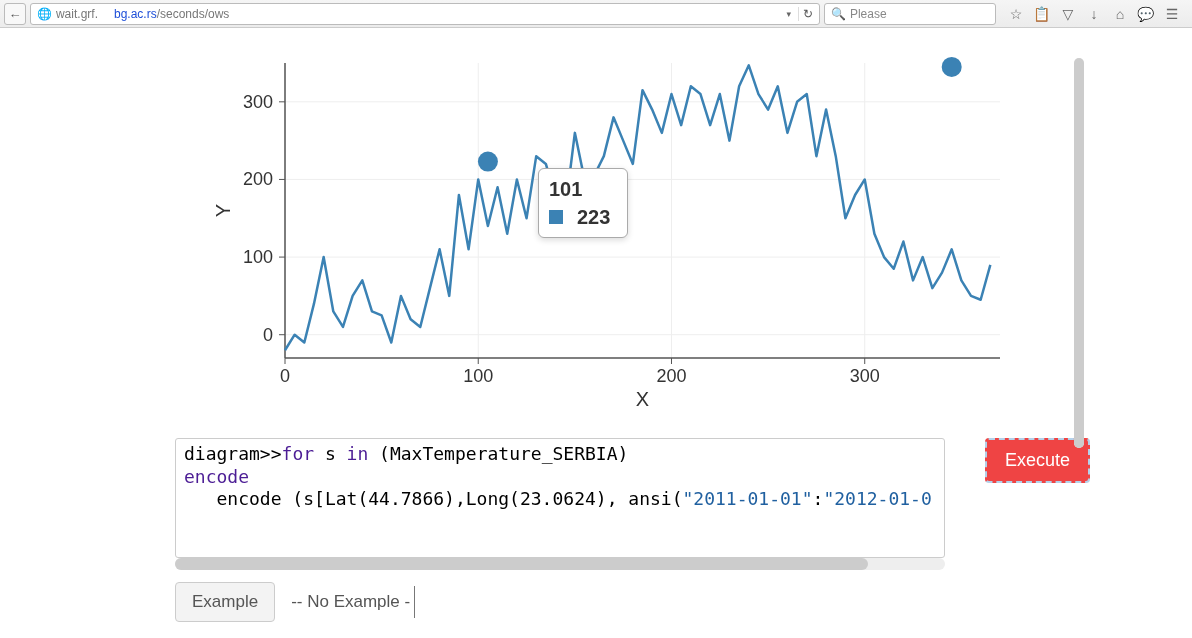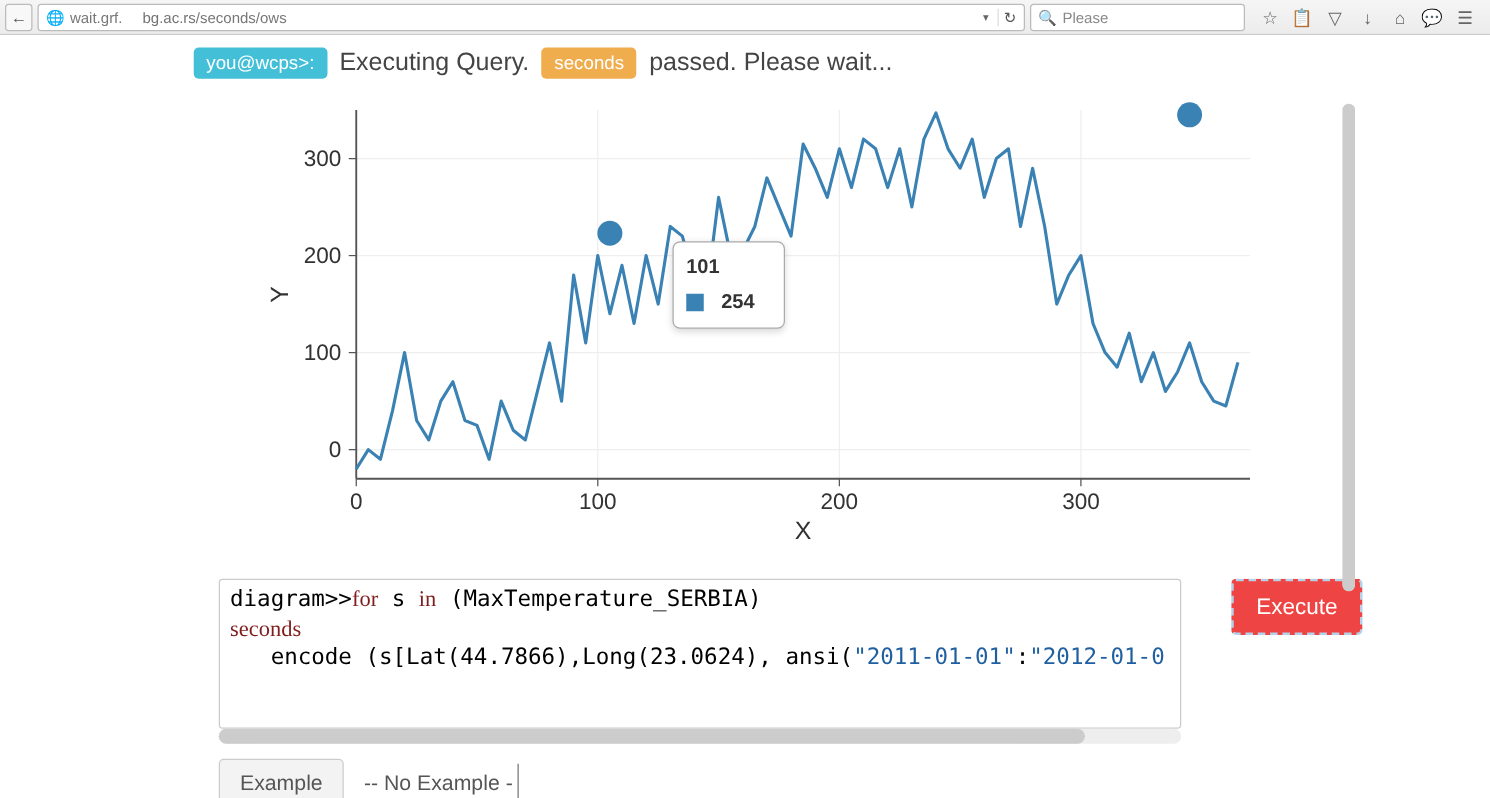--- a/index.html
+++ b/index.html
@@ -33,21 +33,21 @@
     border-radius: 3px;
     background: #fff;
     display: flex;
     align-items: center;
     padding: 0 6px;
     gap: 4px;
     font-size: 12px;
   }
   .urlbar .globe { color: #888; font-size: 12px; }
   .urlbar .url-text { flex: 1; color: #777; }
-  .urlbar .url-text .domain-strong { color: #737373; padding-left: 16px; }
+  .urlbar .url-text .domain-strong { color: #1d4ed8; padding-left: 16px; }
   .urlbar .dropdown-arrow { color: #666; font-size: 9px; padding-right: 3px; }
   .urlbar .reload { color: #555; font-size: 12px; padding-left: 4px; border-left: 1px solid #ddd; }
   .searchbox {
     flex: 1;
     height: 22px;
     border: 1px solid #bbb;
     border-radius: 3px;
     background: #fff;
     display: flex;
     align-items: center;
@@ -104,21 +104,21 @@
   .tooltip-box {
     position: absolute;
     left: 498px;
     top: 130px;
     width: 90px;
     height: 70px;
     background: #fff;
     border: 1px solid #aaa;
     border-radius: 6px;
     box-shadow: 0 2px 6px rgba(0,0,0,0.15);
-    font-size: 16px;
+    font-size: 20px;
     font-weight: bold;
     color: #333;
     padding: 6px 10px;
     display: flex;
     flex-direction: column;
     justify-content: space-around;
   }
   .tooltip-row2 { display: flex; align-items: center; gap: 14px; font-weight: bold; }
   .tooltip-marker {
     width: 14px; height: 14px; background: #3b82b4; display: inline-block;
@@ -157,21 +157,21 @@
     border-radius: 3px;
     background: #fff;
     padding: 4px 8px;
     font-family: "DejaVu Sans Mono", Consolas, monospace;
     font-size: 18px;
     line-height: 1.25;
     white-space: pre;
     overflow: hidden;
     position: relative;
   }
-  .query-box .kw-red { color: #7f1d1d; font-family: Liberation Serif, serif; }
+  .query-box .kw-red { color: #4c1d95; }
   .query-box .kw-str { color: #2060a0; }
   .query-hscroll {
     width: 770px;
     height: 12px;
     margin-left: 175px;
     margin-top: 0px;
     background: #eee;
     position: relative;
     border-radius: 6px;
   }
@@ -243,26 +243,20 @@
     <span>▽</span>
     <span>↓</span>
     <span>⌂</span>
     <span>💬</span>
     <span>☰</span>
   </div>
 </div>
 
 <div class="page">
 
-  <div class="status-row">
-    <span class="badge badge-cyan">you@wcps&gt;:</span>
-    <span>Executing Query.</span>
-    <span class="badge badge-orange">seconds</span>
-    <span>passed. Please wait...</span>
-  </div>
 
   <div class="chart-wrap" style="margin-left:40px;">
     <svg class="chart-svg" id="chart-svg" viewBox="0 0 1050 390">
         <line x1="245" y1="25" x2="245" y2="320" stroke="#eee" stroke-width="1"></line>
         <line x1="438.2432432432432" y1="25" x2="438.2432432432432" y2="320" stroke="#eee" stroke-width="1"></line>
         <line x1="631.4864864864865" y1="25" x2="631.4864864864865" y2="320" stroke="#eee" stroke-width="1"></line>
         <line x1="824.7297297297298" y1="25" x2="824.7297297297298" y2="320" stroke="#eee" stroke-width="1"></line>
         <line x1="245" y1="296.7105263157895" x2="960" y2="296.7105263157895" stroke="#eee" stroke-width="1"></line>
         <line x1="245" y1="219.07894736842104" x2="960" y2="219.07894736842104" stroke="#eee" stroke-width="1"></line>
         <line x1="245" y1="141.44736842105263" x2="960" y2="141.44736842105263" stroke="#eee" stroke-width="1"></line>
@@ -288,31 +282,31 @@
         <text x="602.5" y="368" text-anchor="middle" font-size="20" fill="#333">X</text>
         <text x="190" y="172.5" text-anchor="middle" font-size="20" fill="#333" transform="rotate(-90 190 172.5)">Y</text>
         <path d="M245 312.2368421052632 L254.66216216216216 296.7105263157895 L264.3243243243243 304.4736842105263 L273.9864864864865 265.6578947368421 L283.64864864864865 219.07894736842104 L293.31081081081084 273.42105263157896 L302.97297297297297 288.94736842105266 L312.63513513513516 257.89473684210526 L322.2972972972973 242.3684210526316 L331.9594594594595 273.42105263157896 L341.6216216216216 277.3026315789474 L351.2837837837838 304.4736842105263 L360.94594594594594 257.89473684210526 L370.6081081081081 281.1842105263158 L380.2702702702703 288.94736842105266 L389.93243243243245 250.13157894736844 L399.5945945945946 211.31578947368422 L409.2567567567568 257.89473684210526 L418.91891891891896 156.9736842105263 L428.58108108108104 211.31578947368422 L438.2432432432432 141.44736842105263 L447.9054054054054 188.02631578947367 L457.5675675675676 149.21052631578948 L467.2297297297297 195.78947368421052 L476.8918918918919 141.44736842105263 L486.55405405405406 180.26315789473685 L496.21621621621625 118.15789473684211 L505.8783783783784 125.92105263157893 L515.5405405405406 160.85526315789474 L525.2027027027027 172.5 L534.8648648648649 94.86842105263156 L544.5270270270271 141.44736842105263 L554.1891891891892 137.5657894736842 L563.8513513513514 118.15789473684211 L573.5135135135135 79.34210526315789 L583.1756756756756 102.63157894736844 L592.8378378378379 125.92105263157893 L602.5 52.17105263157896 L612.1621621621621 71.57894736842107 L621.8243243243243 94.86842105263156 L631.4864864864865 56.05263157894734 L641.1486486486486 87.10526315789474 L650.8108108108108 48.28947368421052 L660.4729729729729 56.05263157894734 L670.1351351351352 87.10526315789474 L679.7972972972973 56.05263157894734 L689.4594594594594 102.63157894736844 L699.1216216216217 48.28947368421052 L708.7837837837837 27.32894736842104 L718.4459459459459 56.05263157894734 L728.1081081081081 71.57894736842107 L737.7702702702702 48.28947368421052 L747.4324324324325 94.86842105263156 L757.0945945945946 63.81578947368422 L766.7567567567568 56.05263157894734 L776.4189189189188 118.15789473684211 L786.0810810810812 71.57894736842107 L795.7432432432432 118.15789473684211 L805.4054054054054 180.26315789473685 L815.0675675675675 156.9736842105263 L824.7297297297298 141.44736842105263 L834.3918918918919 195.78947368421052 L844.0540540540541 219.07894736842104 L853.7162162162161 230.7236842105263 L863.3783783783784 203.55263157894737 L873.0405405405405 242.3684210526316 L882.7027027027027 219.07894736842104 L892.3648648648648 250.13157894736844 L902.0270270270271 234.60526315789474 L911.6891891891892 211.31578947368422 L921.3513513513514 242.3684210526316 L931.0135135135135 257.89473684210526 L940.6756756756757 261.7763157894737 L950.3378378378378 226.84210526315792 " fill="none" stroke="#3b82b4" stroke-width="2.5" stroke-linejoin="round"></path>
         <circle cx="447.9054054054054" cy="123.59210526315792" r="10" fill="#3b82b4"></circle>
         <circle cx="911.6891891891892" cy="28.88157894736844" r="10" fill="#3b82b4"></circle>
       </svg>
     <div class="tooltip-box">
       <div>101</div>
       <div class="tooltip-row2">
         <span class="tooltip-marker"></span>
-        <span>254</span>
+        <span>223</span>
       </div>
     </div>
     <div class="content-scrollbar">
       <div class="thumb"></div>
     </div>
   </div>
 
   <div class="query-section">
     <div class="query-box"><span>diagram&gt;&gt;</span><span class="kw-red">for</span><span> s </span><span class="kw-red">in</span><span> (MaxTemperature_SERBIA)</span>
-<span class="kw-red">seconds</span>
+<span class="kw-red">encode</span>
 <span>   encode (s[Lat(44.7866),Long(23.0624), ansi(</span><span class="kw-str">"2011-01-01"</span><span>:</span><span class="kw-str">"2012-01-0</span></div>
     <button class="execute-btn">Execute</button>
   </div>
 
   <div class="query-hscroll">
     <div class="hthumb"></div>
   </div>
 
   <div class="bottom-row">
     <button class="example-btn">Example</button>

